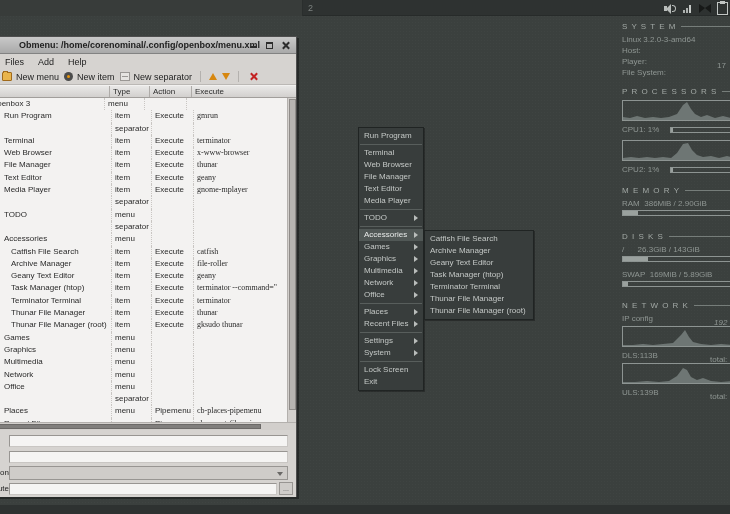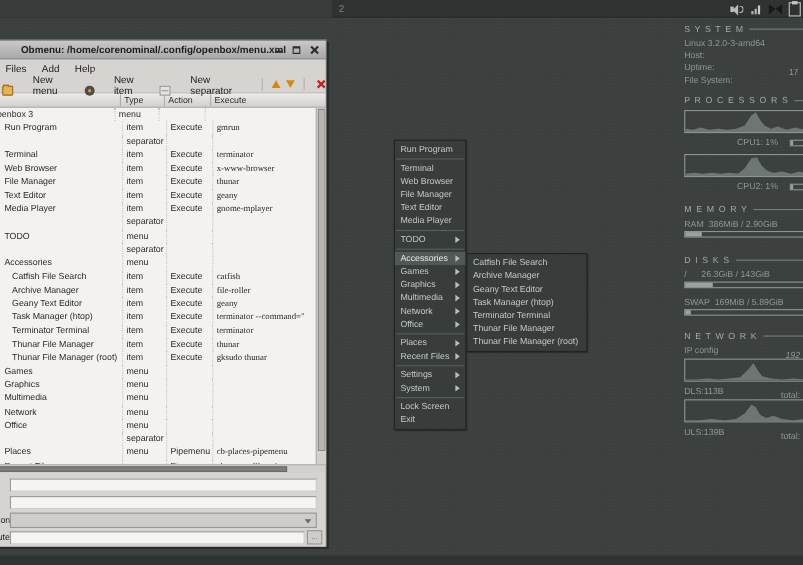--- a/index.html
+++ b/index.html
@@ -47,21 +47,21 @@
   .wb { width:9px; height:9px; position:relative; }
   .wb-min i { position:absolute; left:1px; bottom:2px; width:7px; height:2px; background:#2d2d2d; }
   .wb-max i { position:absolute; left:1px; top:1px; width:7px; height:7px; border:1px solid #2d2d2d; border-top-width:2px; }
   .wb-close i,.wb-close b { position:absolute; left:4px; top:0; width:2px; height:9px; background:#2d2d2d; }
   .wb-close i { transform:rotate(45deg);} .wb-close b { transform:rotate(-45deg);}
 
   .menubar { height:15px; display:flex; align-items:center; gap:14px; padding-left:8px;
              background:#d6d3d0; font-size:9px; color:#222; }
   .toolbar { height:16px; display:flex; align-items:center; gap:5px; padding-left:5px;
              background:#d6d3d0; border-bottom:1px solid #bbb8b5; font-size:9px; color:#222; }
-  .tbtn { display:flex; align-items:flex-end; gap:18px; }
+  .tbtn { display:flex; align-items:flex-start; gap:4px; }
   .tsep { width:1px; height:11px; background:#b4b1ae; margin:0 3px; }
   .ic-folder { width:10px; height:9px; background:#e9b44c; border:1px solid #a06a1c; border-radius:1px; position:relative; }
   .ic-folder i { position:absolute; left:0; top:-2px; width:5px; height:2px; background:#e9b44c; border:1px solid #a06a1c; border-bottom:none; }
   .ic-gear { width:9px; height:9px; background:#4c4c4c; border-radius:50%; position:relative; }
   .ic-gear i { position:absolute; left:3px; top:3px; width:3px; height:3px; background:#e8960c; border-radius:50%; }
   .ic-sepbox { width:10px; height:9px; border:1px solid #9a9794; background:#e6e4e1; position:relative; }
   .ic-sepbox i { position:absolute; left:1px; top:3px; width:6px; height:1px; background:#9a9794; }
   .arr-up { width:0; height:0; border-left:4px solid transparent; border-right:4px solid transparent; border-bottom:7px solid #d7870f; }
   .arr-dn { width:0; height:0; border-left:4px solid transparent; border-right:4px solid transparent; border-top:7px solid #d7870f; }
   .ic-x { width:9px; height:9px; position:relative; margin-left:2px; }
@@ -111,21 +111,21 @@
   
   .conky { position:absolute; left:622px; top:22px; width:140px; color:#8f9693; font-size:8px; }
   .ctitle { display:flex; align-items:center; color:#a2a8a5; font-size:8px; letter-spacing:1px; margin-bottom:4px; }
   .ctitle .line { flex:1; border-top:1px solid #767d7a; margin-left:5px; }
   .crow { position:relative; height:9px; line-height:9px; margin-bottom:2px; white-space:nowrap; }
   .cval { position:absolute; top:4px; }
   .v95 { left:95px; } .v92 { left:92px;font-style:italic; } .v88 { left:88px; }
   .graph { width:138px; height:21px; border:1px solid #8d9492; margin:3px 0 4px 0; }
   .graph svg { display:block; }
   .cpurow { display:flex; align-items:center; height:9px; margin-bottom:6px; }
-  .cpurow .txt { width:48px; flex:none;margin-left:48px; }
+  .cpurow .txt { width:48px; flex:none; }
   .hbar { flex:1; height:6px; border:1px solid #8d9492; position:relative; }
   .hbar .fill { position:absolute; left:0; top:0; bottom:0; background:#9aa19e; }
   .membar { width:138px; height:6px; border:1px solid #8d9492; position:relative; margin:2px 0 8px 0; }
   .membar .fill { position:absolute; left:0; top:0; bottom:0; background:#9aa19e; }
   .gap8 { height:8px; } .gap6 { height:6px; }
 </style>
 </head>
 <body>
 
 <div class="panel">
@@ -508,21 +508,21 @@
     </div>
   </div>
 
 <div class="conky">
   <div class="ctitle">
       <span>S Y S T E M</span>
       <span class="line"></span>
     </div>
   <div class="crow">Linux 3.2.0-3-amd64</div>
   <div class="crow">Host:</div>
-  <div class="crow"><span>Uptime:</span><span class="cval v95">17</span></div>
+  <div class="crow"><span>Player:</span><span class="cval v95">17</span></div>
   <div class="crow">File System:</div>
   <div class="gap8"></div>
 
   <div class="ctitle">
       <span>P R O C E S S O R S</span>
       <span class="line"></span>
     </div>
   <div class="graph">
     <svg width="138" height="19" viewBox="0 0 138 19">
         <polygon fill="#6e7674" points="0,19 0,16 7,17 14,15 22,17 30,16 38,17 46,16 54,13 60,4 64,1 68,8 72,13 78,16 84,14 92,17 100,15 108,17 116,16 124,17 131,16 138,17 138,19"></polygon>

